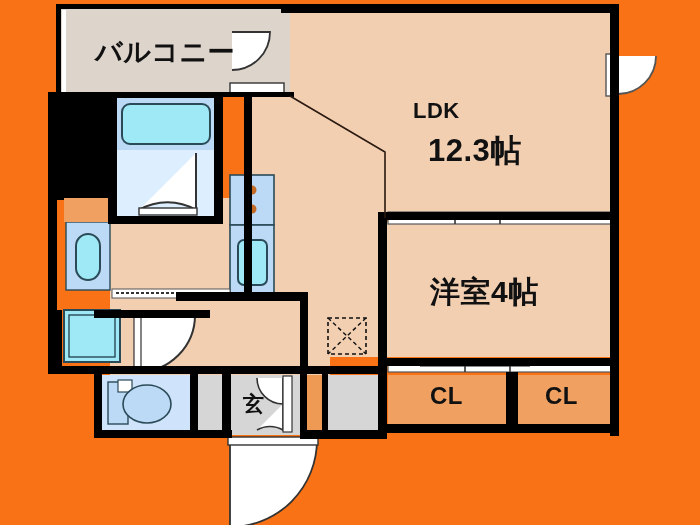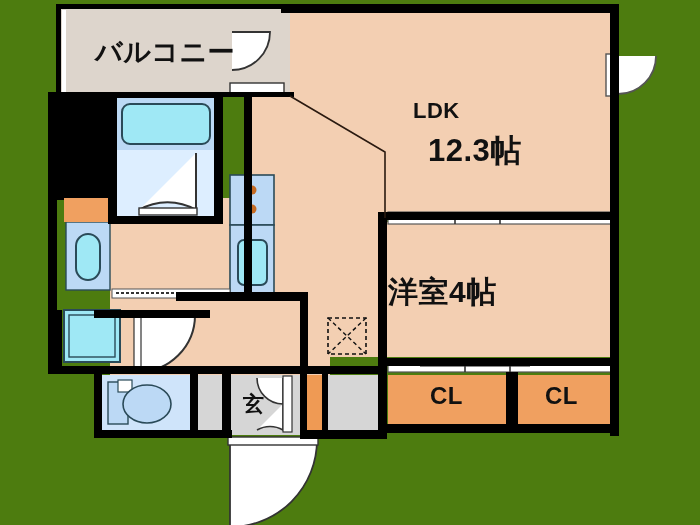--- a/index.html
+++ b/index.html
@@ -1,19 +1,19 @@
 <!DOCTYPE html>
 <html><head>
 <meta charset="utf-8">
 <title>Floor Plan</title>
 <style>
   html,body{margin:0;padding:0;background:#ffffff;}
   body{width:700px;height:525px;overflow:hidden;
        font-family:"Liberation Sans","DejaVu Sans",sans-serif;}
-  #plan{position:relative;width:700px;height:525px;background:#4d7c0f;}
+  #plan{position:relative;width:700px;height:525px;background:#f97316;}
   .lbl{position:absolute;color:#111111;font-weight:bold;white-space:nowrap;
        letter-spacing:0.5px;}
   svg{position:absolute;left:0;top:0;}
 </style>
 </head>
 <body>
 
 <div id="plan">
 
   <svg width="700" height="525" viewBox="0 0 700 525">
@@ -148,21 +148,21 @@
     <path d="M290 96 L385 152 L385 218" fill="none" stroke="#2a1a10" stroke-width="1.6"></path>
 
   </svg>
 
   <div class="lbl" style="left:95px;top:34px;font-size:27px;">バルコニー</div>
 
   <div class="lbl" style="left:413px;top:98px;font-size:22px;">LDK</div>
 
   <div class="lbl" style="left:428px;top:130px;font-size:31px;">12.3帖</div>
 
-  <div class="lbl" style="left:388px;top:272px;font-size:30px;">洋室4帖</div>
+  <div class="lbl" style="left:430px;top:272px;font-size:30px;">洋室4帖</div>
 
   <div class="lbl" style="left:430px;top:382px;font-size:24px;">CL</div>
 
   <div class="lbl" style="left:545px;top:382px;font-size:24px;">CL</div>
 
   <div class="lbl" style="left:243px;top:390px;font-size:21px;">玄</div>
 
 </div>
 
 </body></html>

